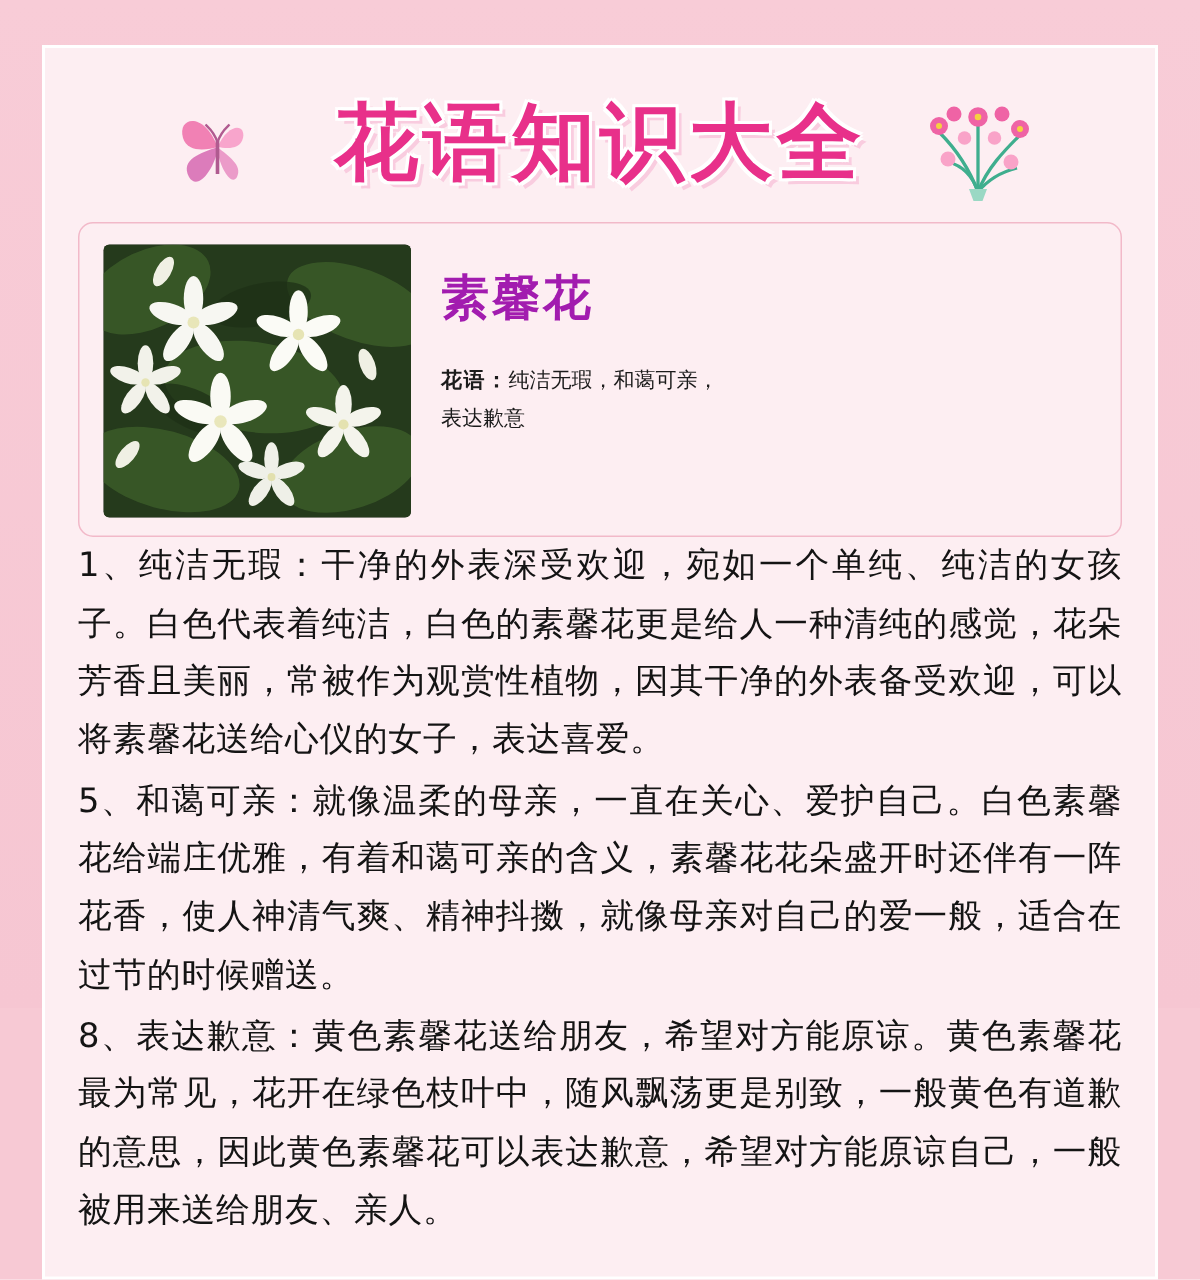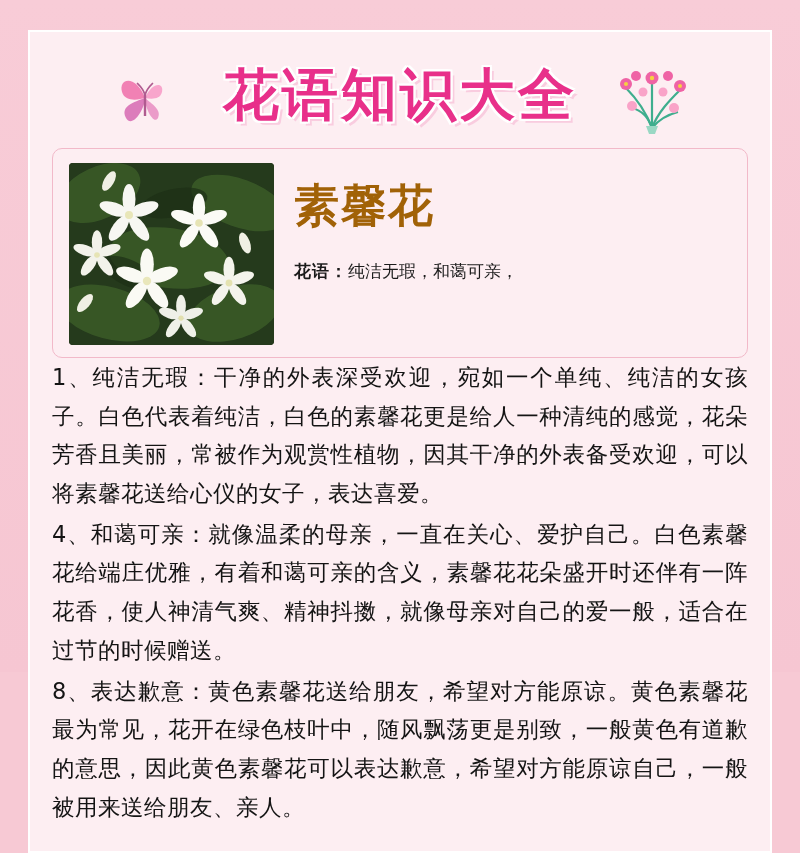--- a/index.html
+++ b/index.html
@@ -98,31 +98,31 @@
 
   .photo svg { display: block; }
 
   .card-text {
     flex: 1 1 auto;
     padding-top: 18px;
   }
 
   .flower-name {
     font-family: "DejaVu Serif", serif;
-    font-size: 45px;
+    font-size: 32px;
     font-weight: bold;
-    color: #a16207;
+    color: #a21caf;
     letter-spacing: 2px;
     line-height: 1.1;
   }
 
   .meaning-row {
     margin-top: 26px;
     font-family: "DejaVu Sans", sans-serif;
-    font-size: 17px;
+    font-size: 14px;
     color: #1b1b1b;
     line-height: 1.75;
   }
 
   .meaning-label {
     font-family: "DejaVu Serif", serif;
     font-weight: bold;
     letter-spacing: 1px;
   }
 
@@ -282,24 +282,25 @@
               <ellipse cx="16" cy="140" rx="5" ry="11" transform="rotate(40 16 140)"></ellipse>
             </g>
           </g>
         </svg>
       </div>
 
       <div class="card-text">
         <div class="flower-name">素馨花</div>
         <div class="meaning-row">
           <span class="meaning-label">花语：</span><span>纯洁无瑕，和蔼可亲，</span>
+          <div>表达歉意</div>
         </div>
       </div>
     </div>
 
     <div class="body-text">
       <p>1、纯洁无瑕：干净的外表深受欢迎，宛如一个单纯、纯洁的女孩子。白色代表着纯洁，白色的素馨花更是给人一种清纯的感觉，花朵芳香且美丽，常被作为观赏性植物，因其干净的外表备受欢迎，可以将素馨花送给心仪的女子，表达喜爱。</p>
-      <p>4、和蔼可亲：就像温柔的母亲，一直在关心、爱护自己。白色素馨花给端庄优雅，有着和蔼可亲的含义，素馨花花朵盛开时还伴有一阵花香，使人神清气爽、精神抖擞，就像母亲对自己的爱一般，适合在过节的时候赠送。</p>
+      <p>5、和蔼可亲：就像温柔的母亲，一直在关心、爱护自己。白色素馨花给端庄优雅，有着和蔼可亲的含义，素馨花花朵盛开时还伴有一阵花香，使人神清气爽、精神抖擞，就像母亲对自己的爱一般，适合在过节的时候赠送。</p>
       <p>8、表达歉意：黄色素馨花送给朋友，希望对方能原谅。黄色素馨花最为常见，花开在绿色枝叶中，随风飘荡更是别致，一般黄色有道歉的意思，因此黄色素馨花可以表达歉意，希望对方能原谅自己，一般被用来送给朋友、亲人。</p>
     </div>
 
   </div>
 </div>
 
 </body></html>

